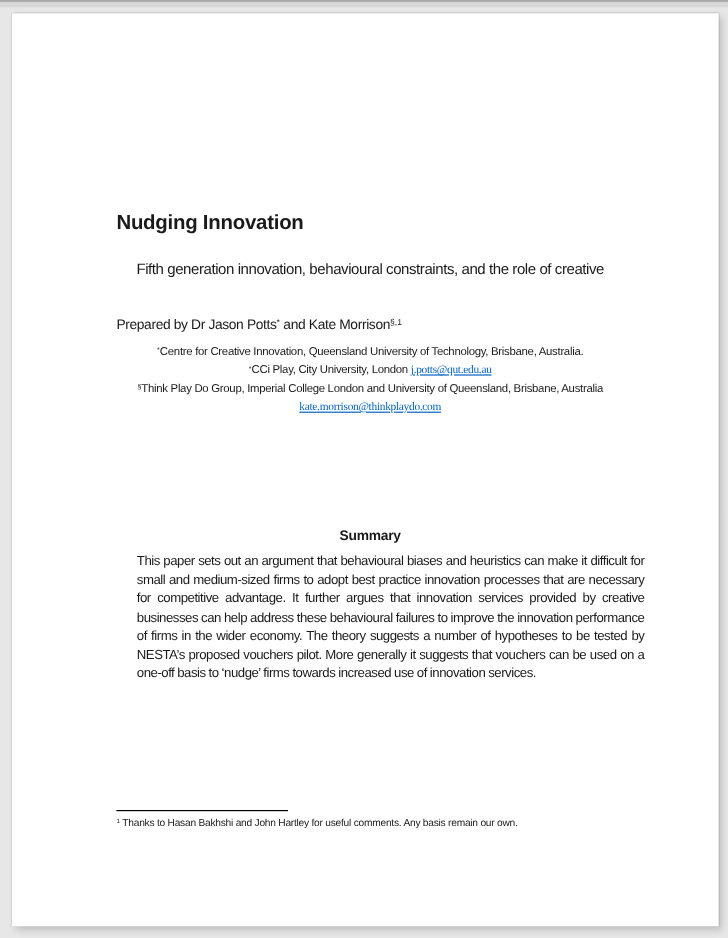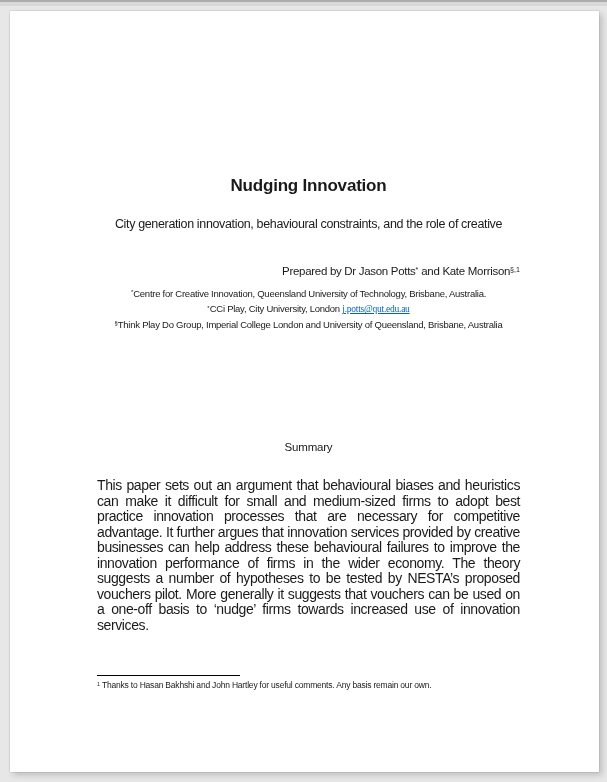--- a/index.html
+++ b/index.html
@@ -16,32 +16,32 @@
   }
   .page {
     position: absolute; left: 10px; top: 11px;
     width: 589px; height: 761px;
     background: var(--page, #ffffff);
     box-shadow: 0 0 1px rgba(0,0,0,0.35), 3px 3px 6px rgba(0,0,0,0.18);
     color: var(--ink, #1a1a1a);
   }
   .doc-title {
     position: absolute; top: 165px; left: 87px; width: 423px;
-    text-align: center; white-space: nowrap;
+    white-space: nowrap;
     font-size: 17px; font-weight: bold; letter-spacing: -0.2px;
   }
   .doc-subtitle {
     position: absolute; top: 202px; left: 83px; width: 431px;
     text-align: center; font-size: 12.5px; letter-spacing: -0.35px;
     line-height: 22px;
   }
   .doc-subtitle .line { white-space: nowrap; }
   .byline {
     position: absolute; top: 254px; left: 87px; width: 423px;
-    text-align: right; white-space: nowrap;
+    text-align: left; white-space: nowrap;
     font-size: 11.5px; letter-spacing: -0.3px;
   }
   .affiliations {
     position: absolute; top: 276px; left: 67px; width: 463px;
     text-align: center; font-size: 9.5px; letter-spacing: -0.25px;
     line-height: 13.4px;
   }
   .affiliations .aff-line { white-space: nowrap; }
   .sup {
     font-size: 62%;
@@ -49,29 +49,28 @@
     letter-spacing: 0;
   }
   a.email-link {
     color: var(--link, #0563C1);
     text-decoration: underline;
     cursor: pointer;
     font-family: Liberation Serif, serif;
   }
   .summary-heading {
     position: absolute; top: 430px; left: 87px; width: 423px;
-    text-align: center; font-size: 11.5px; font-weight: normal;
+    text-align: center; font-size: 11.5px; font-weight: bold;
     letter-spacing: -0.2px;
   }
   .summary-body {
-    position: absolute; top: 450px; left: 87px; width: 423px;
-    font-size: 14px; letter-spacing: -0.4px; word-spacing: -0.2px;
+    position: absolute; top: 450px; left: 104px; width: 423px;
+    font-size: 11px; letter-spacing: -0.4px; word-spacing: -0.2px;
     line-height: 15.5px;
     text-align: justify;
-    margin-top: 17px;
   }
   .footnote-area {
     position: absolute; top: 664px; left: 87px; width: 423px;
   }
   .footnote-rule {
     width: 143px; height: 0;
     border-top: 1px solid #000;
   }
   .footnote-text {
     margin-top: 4px;
@@ -82,31 +81,32 @@
 </head>
 <body>
 
 <div class="top-strip"></div>
 
 <div class="page">
 
   <h1 class="doc-title">Nudging Innovation</h1>
 
   <div class="doc-subtitle">
-    <div class="line">City generation innovation, behavioural constraints, and the role of creative</div>
+    <div class="line">Fifth generation innovation, behavioural constraints, and the role of creative</div>
   </div>
 
   <div class="byline">
     <span>Prepared by Dr Jason Potts</span><span class="sup">*</span><span> and Kate Morrison</span><span class="sup">§,1</span>
   </div>
 
   <div class="affiliations">
     <div class="aff-line"><span class="sup">*</span><span>Centre for Creative Innovation, Queensland University of Technology, Brisbane, Australia.</span></div>
     <div class="aff-line"><span class="sup">*</span><span>CCi Play, City University, London </span><a class="email-link">j.potts@qut.edu.au</a></div>
     <div class="aff-line"><span class="sup">§</span><span>Think Play Do Group, Imperial College London and University of Queensland, Brisbane, Australia</span></div>
+    <div class="aff-line"><a class="email-link">kate.morrison@thinkplaydo.com</a></div>
   </div>
 
   <div class="summary-heading">Summary</div>
 
   <p class="summary-body">This paper sets out an argument that behavioural biases and heuristics can make it difficult for small and medium-sized firms to adopt best practice innovation processes that are necessary for competitive advantage. It further argues that innovation services provided by creative businesses can help address these behavioural failures to improve the innovation performance of firms in the wider economy. The theory suggests a number of hypotheses to be tested by NESTA’s proposed vouchers pilot. More generally it suggests that vouchers can be used on a one-off basis to ‘nudge’ firms towards increased use of innovation services.</p>
 
   <div class="footnote-area">
     <div class="footnote-rule"></div>
     <div class="footnote-text"><span class="sup">1</span><span> Thanks to Hasan Bakhshi and John Hartley for useful comments. Any basis remain our own.</span></div>
   </div>

